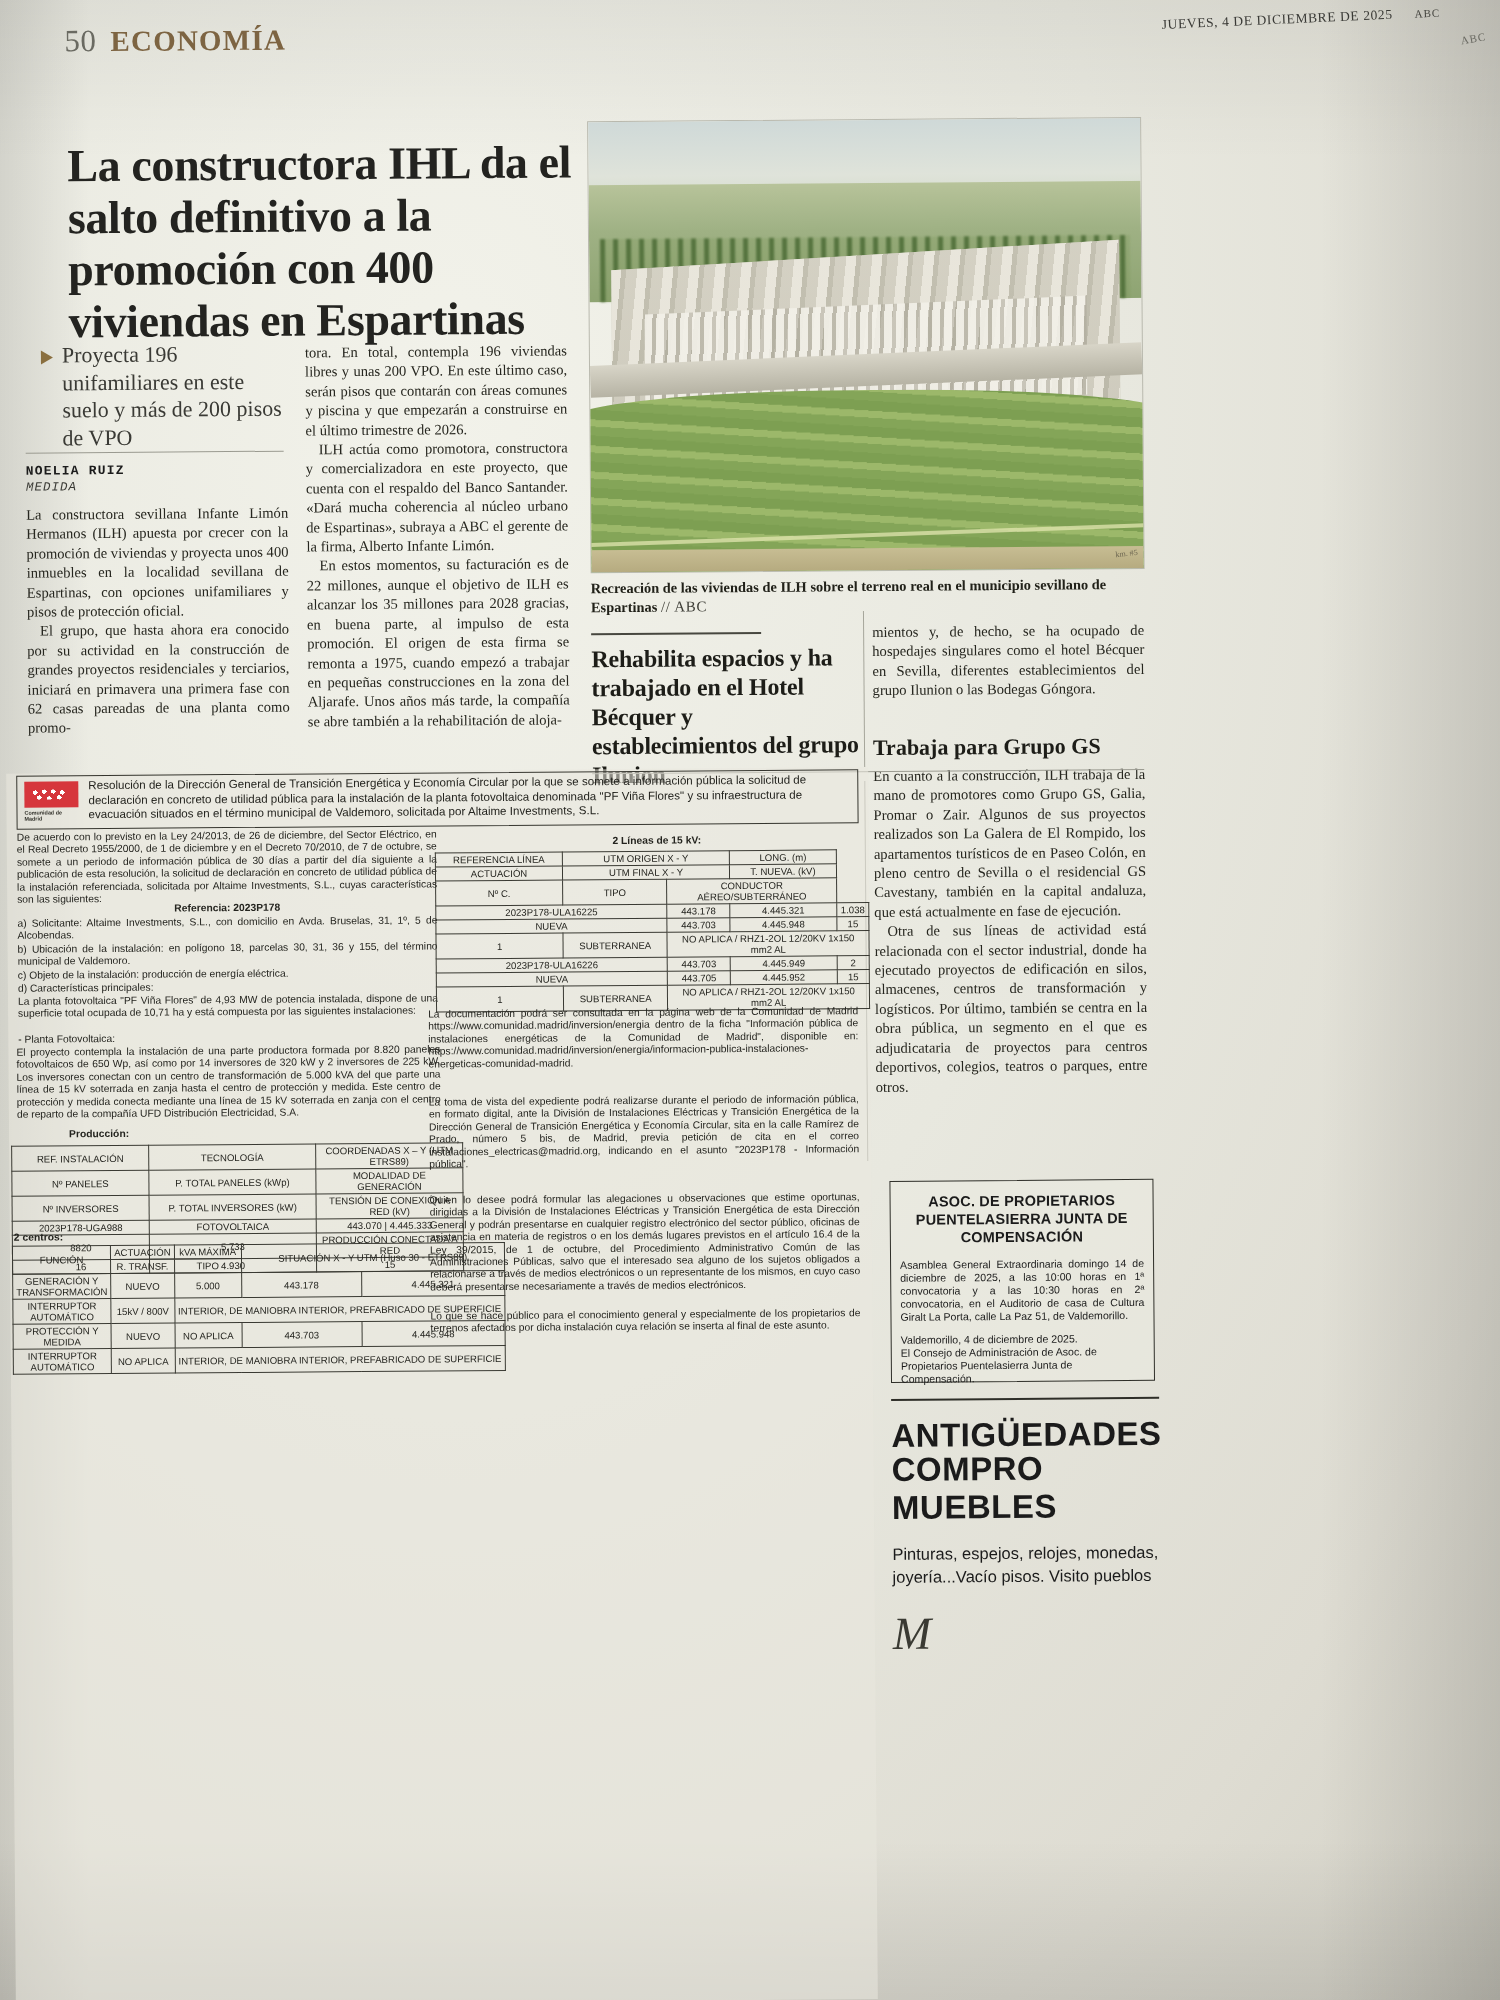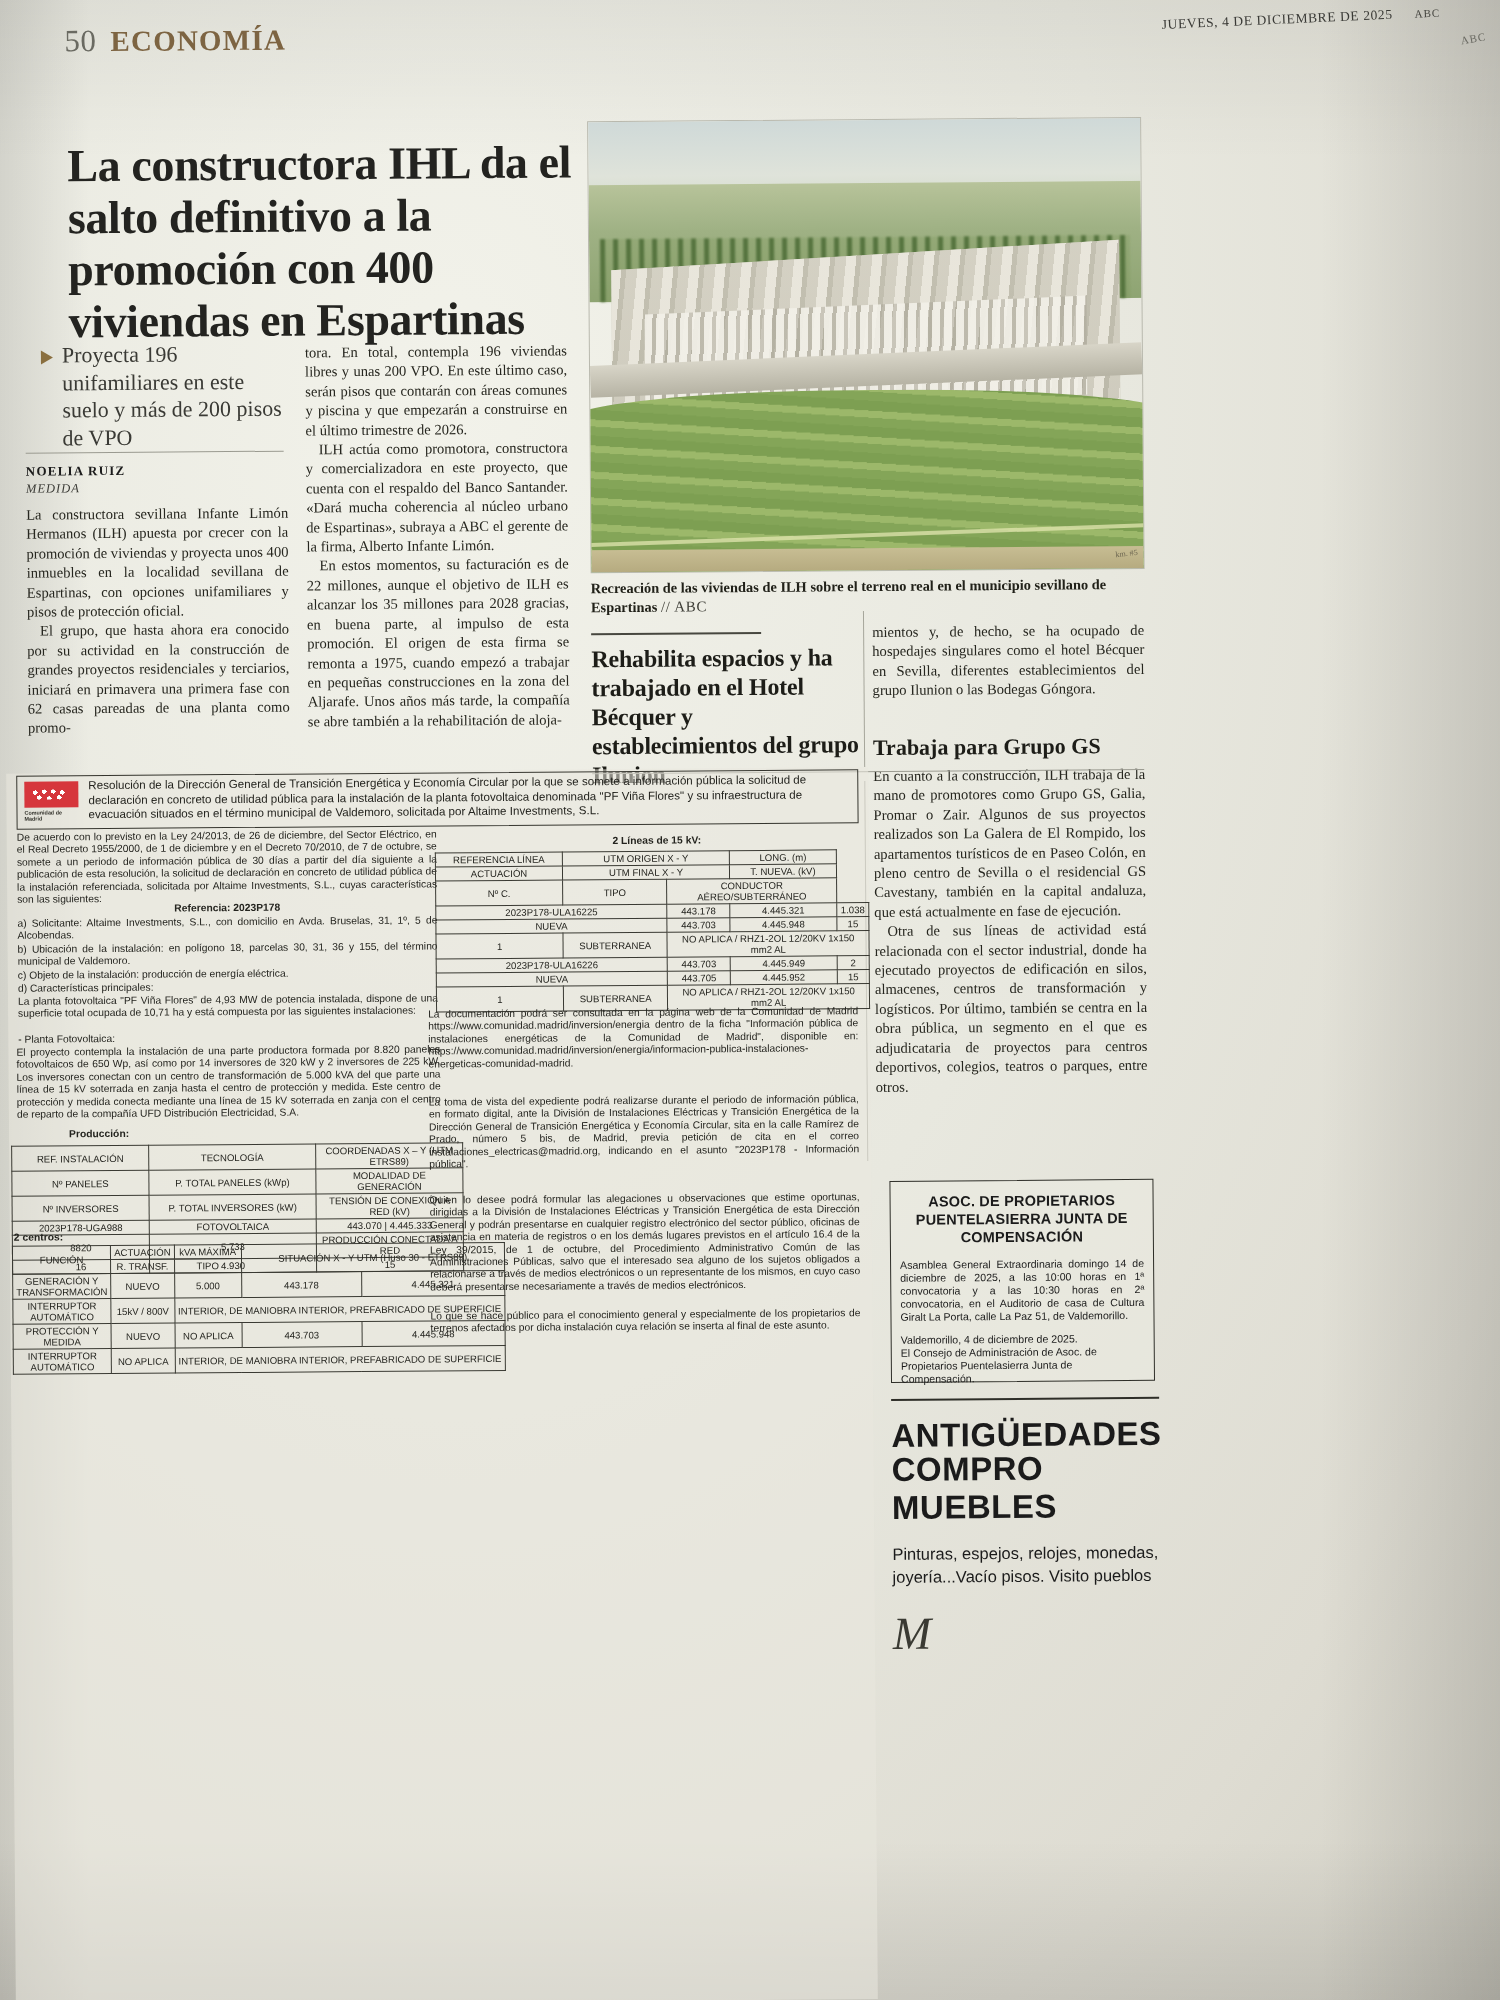--- a/index.html
+++ b/index.html
@@ -48,21 +48,21 @@
   
   .kicker{position:absolute;left:46px;top:336px;width:250px;display:flex;gap:9px;}
   .kicker .tri{
     width:0;height:0;border-left:12px solid #8a6f3f;
     border-top:7px solid transparent;border-bottom:7px solid transparent;
     margin-top:9px;flex:none;
   }
   .kicker .ktext{font-size:22px;line-height:27.5px;color:#3a3a35;}
 
   .byline-rule{position:absolute;left:30px;top:447px;width:258px;height:1px;background:#9a9a90;}
-  .byline{position:absolute;left:30px;top:458px;}
+  .byline{position:absolute;left:30px;top:458px;font-family:Liberation Mono, monospace;}
   .byline .who{font-size:13px;font-weight:bold;letter-spacing:1.2px;}
   .byline .where{font-size:12.5px;font-style:italic;letter-spacing:1px;color:#3b3b36;margin-top:2px;}
 
   
   .col{position:absolute;font-size:14.6px;line-height:19.4px;text-align:justify;color:#26261f;}
   .col p{margin:0;text-indent:13px;}
   .col p.first{text-indent:0;}
   #col1{left:30px;top:500px;width:262px;}
   #col2{left:310px;top:340px;width:262px;}
   #col3{left:875px;top:624px;width:272px;}

